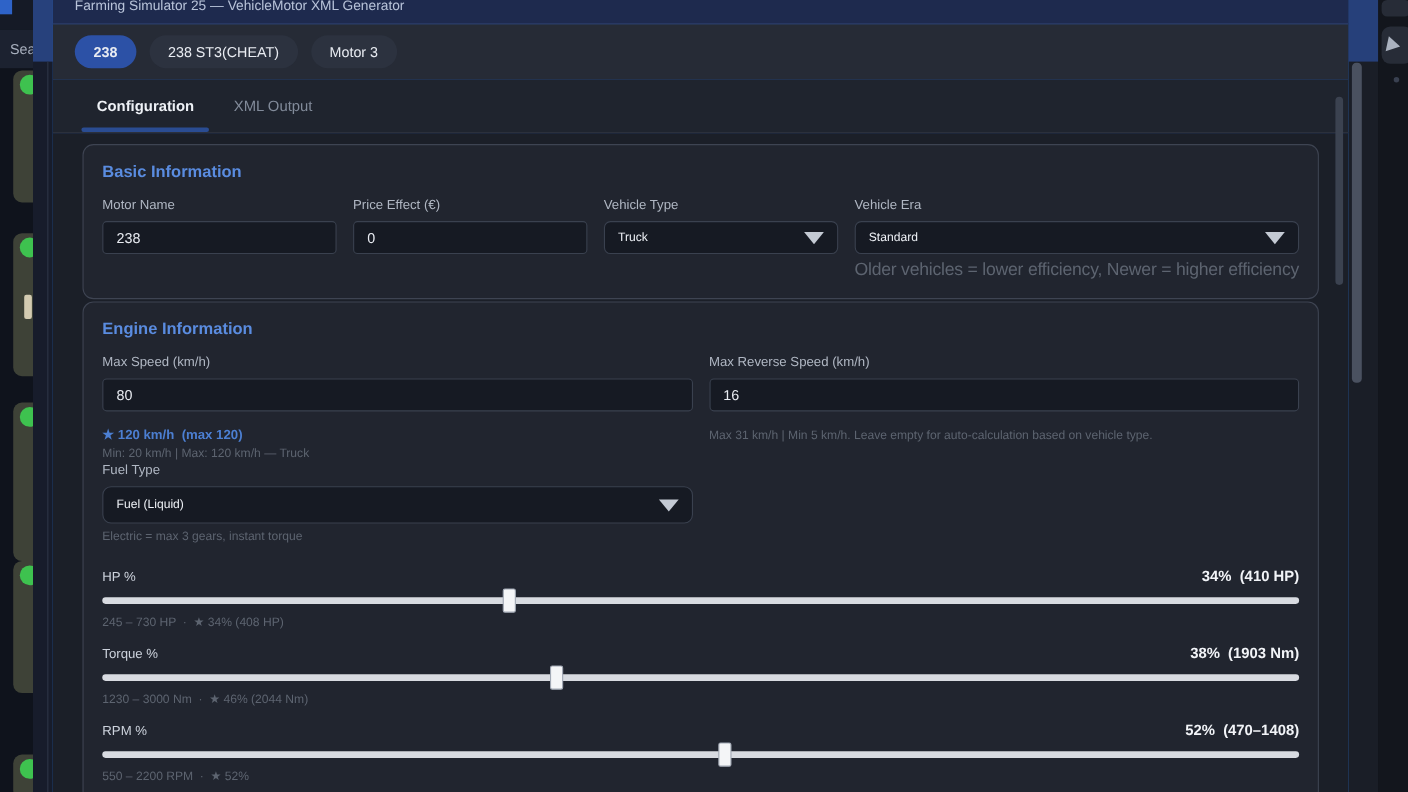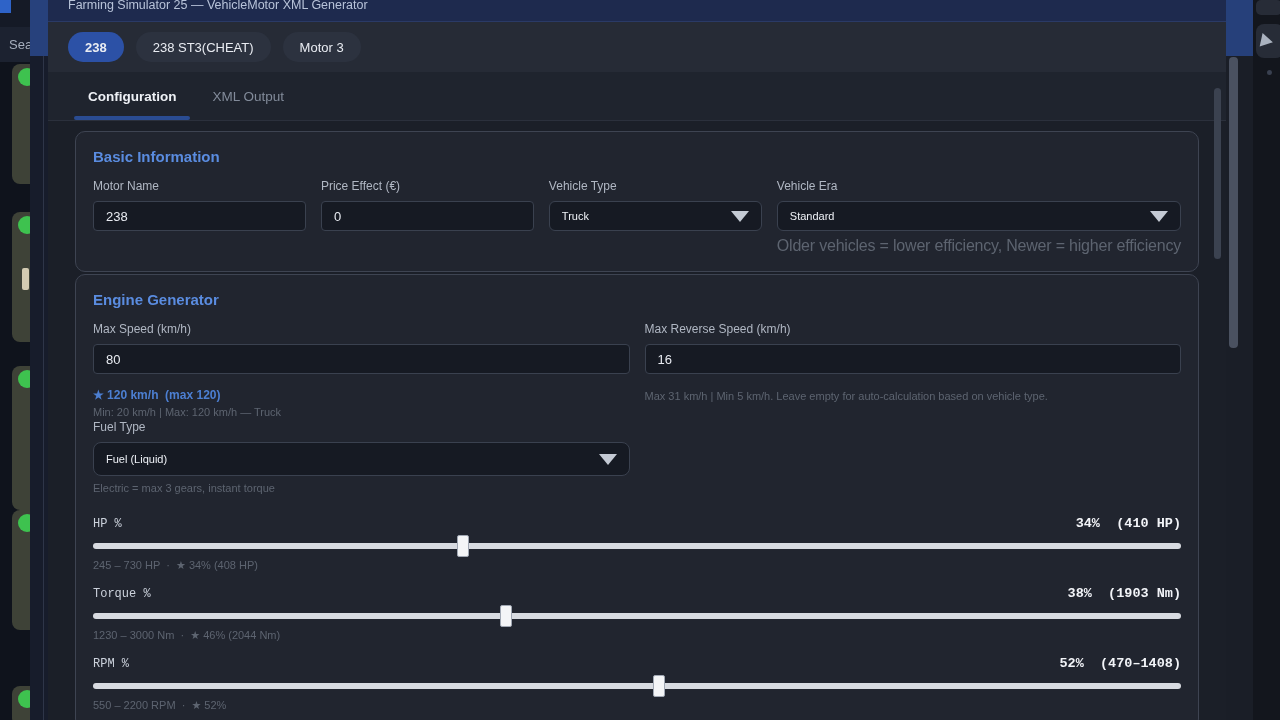--- a/index.html
+++ b/index.html
@@ -59,21 +59,21 @@
   .hint { font-size:11px; color:#5d6470; white-space:pre; }
   .era-note { font-size:16px; letter-spacing:-0.2px; margin-top:6px; }
   .star-note { font-size:12px; font-weight:700; color:#4c7fd2; margin-top:14px; white-space:pre; }
   .range-note { margin-top:4px; }
   .rev-note { margin-top:16px; }
   .fuel-block { width:calc(50% - 7px); margin-top:2px; }
   .fuel-note { margin-top:6px; }
 
   .slider-block { margin-top:22px; }
   .slider-block + .slider-block { margin-top:14px; }
-  .slider-head { display:flex; justify-content:space-between; align-items:baseline;font-family:Liberation Mono, monospace; }
+  .slider-head { display:flex; justify-content:space-between; align-items:baseline; }
   .s-label { font-size:12px; color:#ccd2dc; }
   .s-value { font-size:13.5px; font-weight:700; color:#f2f4f8; white-space:pre; }
   .s-track { position:relative; margin-top:12px; height:6px; background:#d8dbe1; border-radius:3px; cursor:pointer; }
   .s-thumb { position:absolute; top:50%; transform:translate(-50%,-50%); width:12px; height:22px;
              background:#f4f5f7; border:1px solid #a0a7b3; border-radius:2px; cursor:grab; }
   .s-note { margin-top:10px; }
 
   .inner-scroll { position:absolute; right:5px; top:88px; width:7px; height:171px; border-radius:4px; background:#3b4250; }
 
   
@@ -170,21 +170,21 @@
             <div class="select">
               <span class="sel-val">Standard</span>
               <span class="chev"></span>
             </div>
             <div class="hint era-note">Older vehicles = lower efficiency, Newer = higher efficiency</div>
           </div>
         </div>
       </section>
 
       <section class="card">
-        <h2 class="heading">Engine Generator</h2>
+        <h2 class="heading">Engine Information</h2>
 
         <div class="grid2">
           <div class="field">
             <label>Max Speed (km/h)</label>
             <input class="tinput" value="80" style="">
             <div class="star-note">★ 120 km/h  (max 120)</div>
             <div class="hint range-note">Min: 20 km/h | Max: 120 km/h — Truck</div>
           </div>
           <div class="field">
             <label>Max Reverse Speed (km/h)</label>

